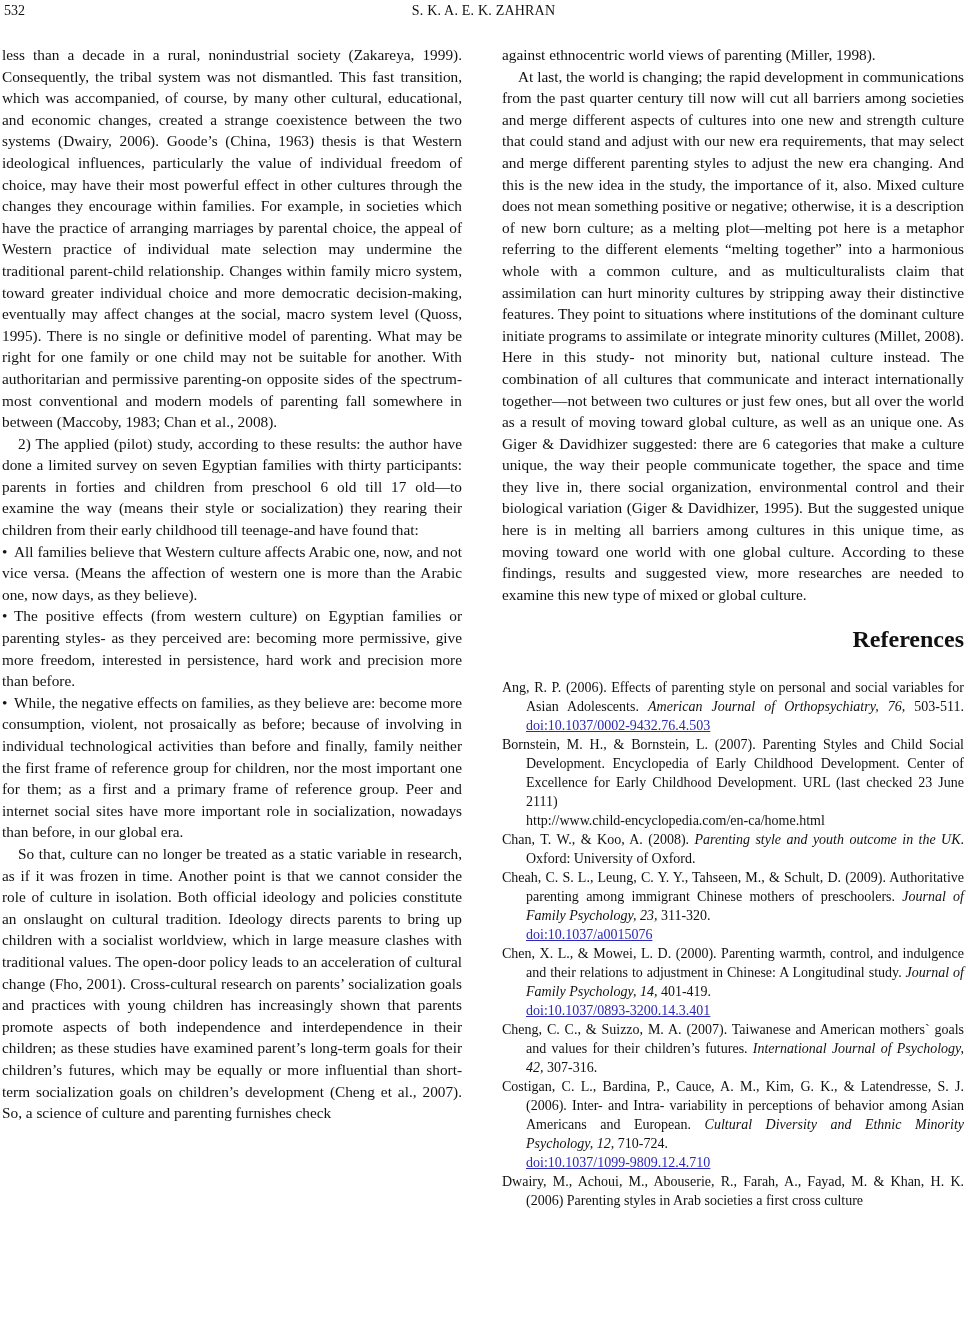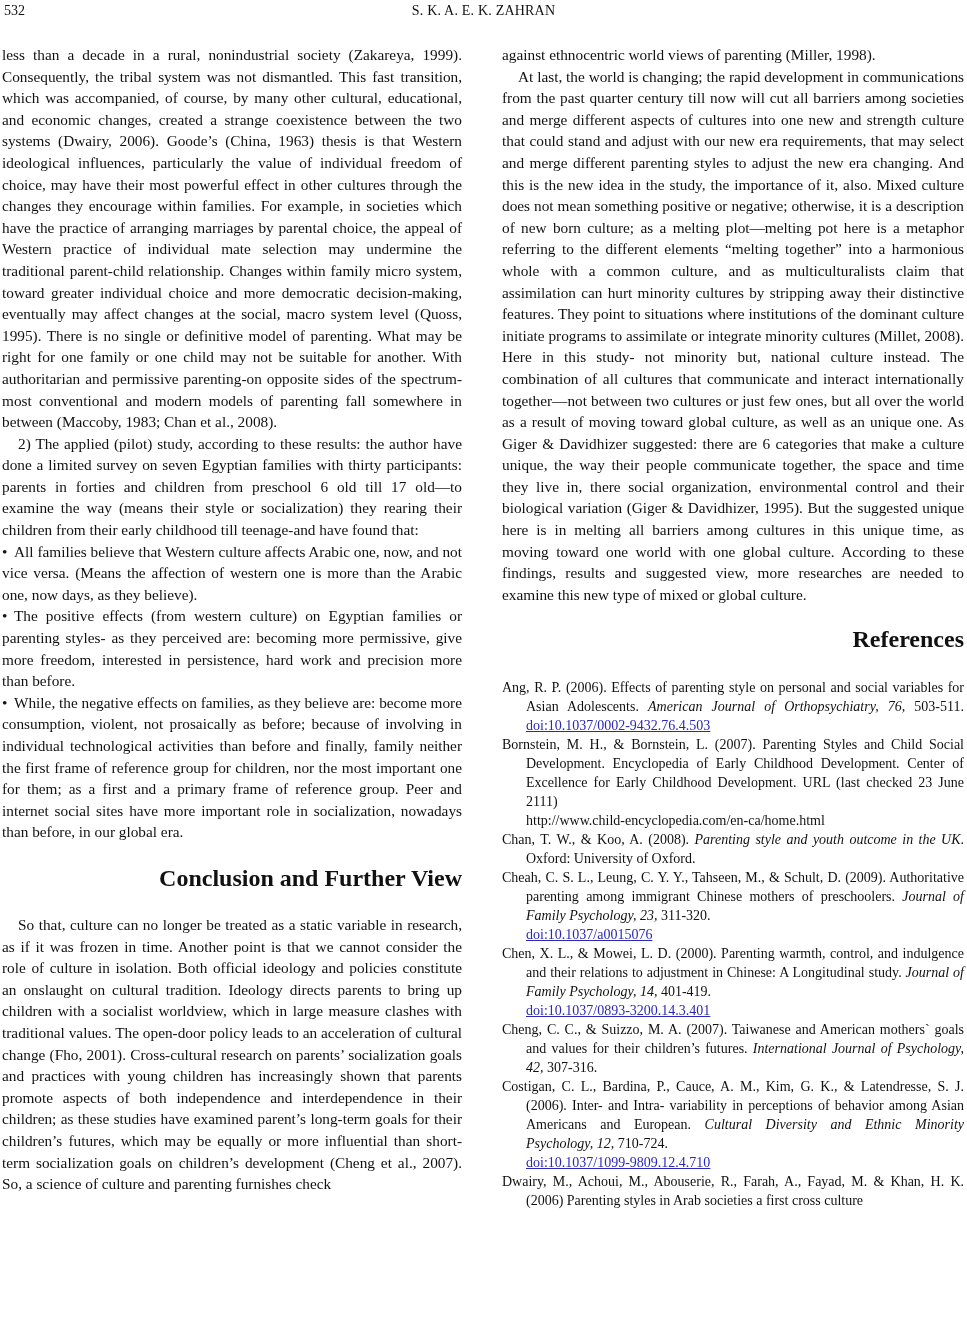--- a/index.html
+++ b/index.html
@@ -47,21 +47,20 @@
   <span class="page-number">532</span>
   <span class="author-head">S. K. A. E. K. ZAHRAN</span>
 </div>
 
 <div class="col col-left">
   <p>less than a decade in a rural, nonindustrial society (Zakareya, 1999). Consequently, the tribal system was not dismantled. This fast transition, which was accompanied, of course, by many other cultural, educational, and economic changes, cre­ated a strange coexistence between the two systems (Dwairy, 2006). Goode’s (China, 1963) thesis is that Western ideological influences, particularly the value of individual freedom of choice, may have their most powerful effect in other cultures through the changes they encourage within families. For exam­ple, in societies which have the practice of arranging marriages by parental choice, the appeal of Western practice of individual mate selection may undermine the traditional parent-child rela­tionship. Changes within family micro system, toward greater individual choice and more democratic decision-making, even­tually may affect changes at the social, macro system level (Quoss, 1995). There is no single or definitive model of par­enting. What may be right for one family or one child may not be suitable for another. With authoritarian and permissive par­enting-on opposite sides of the spectrum-most conventional and modern models of parenting fall somewhere in between (Mac­coby, 1983; Chan et al., 2008).</p>
   <p class="indent">2) The applied (pilot) study, according to these results: the author have done a limited survey on seven Egyptian families with thirty participants: parents in forties and children from preschool 6 old till 17 old—to examine the way (means their style or socialization) they rearing their children from their early childhood till teenage-and have found that:</p>
   <p class="bullet"><span class="dot">•</span><span>All families believe that Western culture affects Arabic one, now, and not vice versa. (Means the affection of western one is more than the Arabic one, now days, as they believe).</span></p>
   <p class="bullet"><span class="dot">•</span><span>The positive effects (from western culture) on Egyptian families or parenting styles- as they perceived are: becoming more permissive, give more freedom, interested in persistence, hard work and precision more than before.</span></p>
   <p class="bullet"><span class="dot">•</span><span>While, the negative effects on families, as they believe are: become more consumption, violent, not prosaically as before; because of involving in individual technological activities than before and finally, family neither the first frame of reference group for children, nor the most important one for them; as a first and a primary frame of reference group. Peer and internet social sites have more important role in socialization, nowadays than before, in our global era.</span></p>
-  <h2 class="section-heading">Conclusion and Further View</h2>
   <p class="indent">So that, culture can no longer be treated as a static variable in research, as if it was frozen in time. Another point is that we cannot consider the role of culture in isolation. Both official ideology and policies constitute an onslaught on cultural tradi­tion. Ideology directs parents to bring up children with a social­ist worldview, which in large measure clashes with traditional values. The open-door policy leads to an acceleration of cul­tural change (Fho, 2001). Cross-cultural research on parents’ socialization goals and practices with young children has in­creasingly shown that parents promote aspects of both inde­pendence and interdependence in their children; as these studies have examined parent’s long-term goals for their children’s futures, which may be equally or more influential than short-term socialization goals on children’s development (Cheng et al., 2007). So, a science of culture and parenting furnishes check</p>
 </div>
 
 <div class="col col-right">
   <p>against ethnocentric world views of parenting (Miller, 1998).</p>
   <p class="indent">At last, the world is changing; the rapid development in communications from the past quarter century till now will cut all barriers among societies and merge different aspects of cul­tures into one new and strength culture that could stand and adjust with our new era requirements, that may select and merge different parenting styles to adjust the new era changing. And this is the new idea in the study, the importance of it, also. Mixed culture does not mean something positive or negative; otherwise, it is a description of new born culture; as a melting plot—melting pot here is a metaphor referring to the different elements “melting together” into a harmonious whole with a common culture, and as multiculturalists claim that assimilation can hurt minority cultures by stripping away their distinctive features. They point to situations where institutions of the dominant culture initiate programs to assimilate or integrate minority cultures (Millet, 2008). Here in this study- not minor­ity but, national culture instead. The combination of all cultures that communicate and interact internationally together—not between two cultures or just few ones, but all over the world as a result of moving toward global culture, as well as an unique one. As Giger &amp; Davidhizer suggested: there are 6 categories that make a culture unique, the way their people communicate together, the space and time they live in, there social organiza­tion, environmental control and their biological variation (Giger &amp; Davidhizer, 1995). But the suggested unique here is in melt­ing all barriers among cultures in this unique time, as moving toward one world with one global culture. According to these findings, results and suggested view, more researches are needed to examine this new type of mixed or global culture.</p>
   <h2 class="section-heading">References</h2>
   <div class="refs" id="ref-list">
     <p class="ref"><span>Ang, R. P. (2006). Effects of parenting style on personal and social variables for Asian Adolescents. </span><span class="jrnl">American Journal of Orthopsychia­try, 76,</span><span> 503-511. </span><a class="doi">doi:10.1037/0002-9432.76.4.503</a></p>
     <p class="ref"><span>Bornstein, M. H., &amp; Bornstein, L. (2007). Parenting Styles and Child Social Development. Encyclopedia of Early Childhood Development. Center of Excellence for Early Childhood Development. URL (last checked 23 June 2111)</span><span class="url">http://www.child-encyclopedia.com/en-ca/home.html</span></p>

